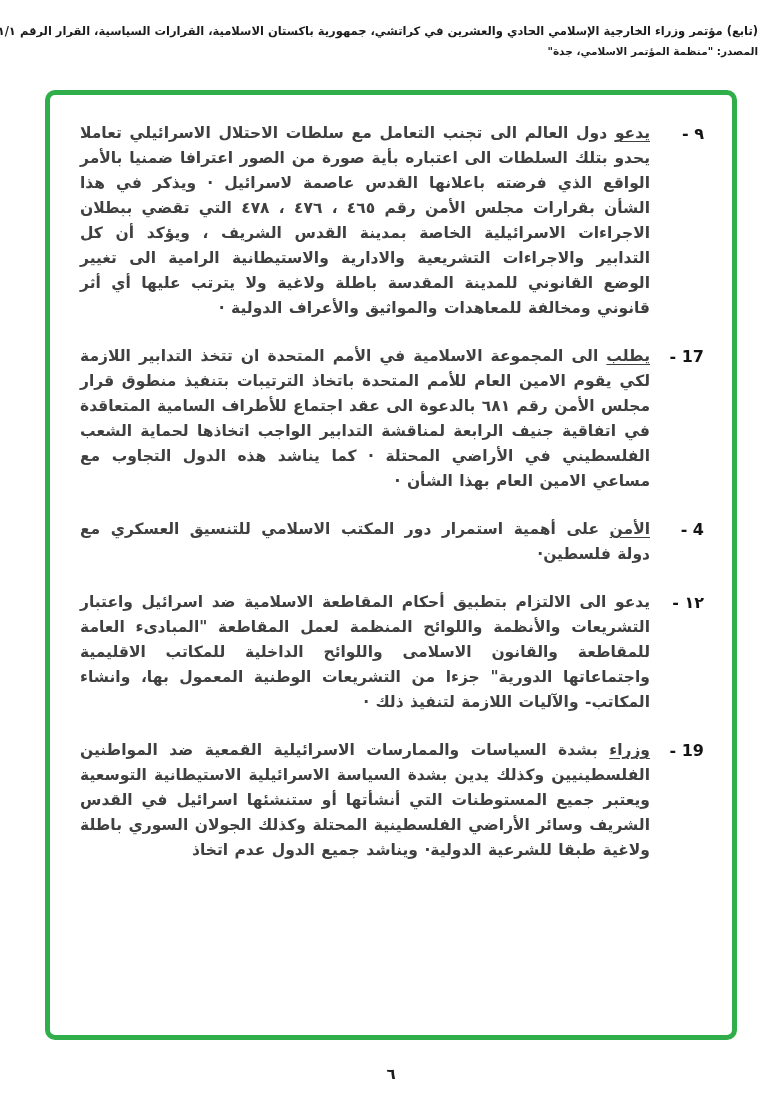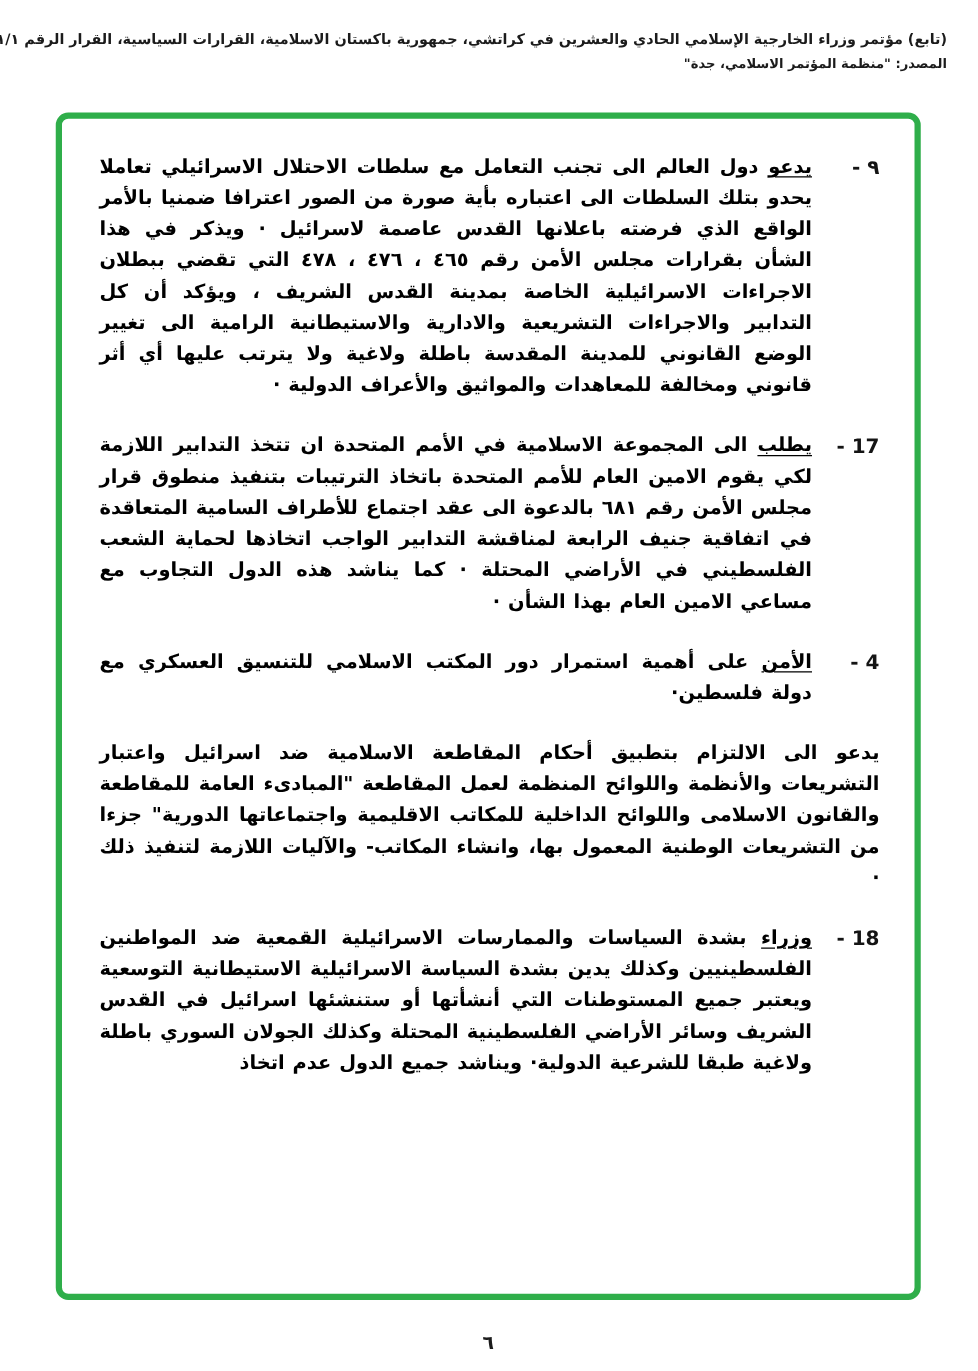--- a/index.html
+++ b/index.html
@@ -61,21 +61,21 @@
     white-space: nowrap;
     line-height: 25px;
     color: #141414;
   }
   .para-text {
     flex: 1;
     font-size: 15.5px;
     font-weight: bold;
     line-height: 25px;
     text-align: justify;
-    color: #000000;
+    color: #404040;
     word-spacing: 1px;
   }
   .para-text u {
     text-underline-offset: 3px;
   }
   .page-number {
     position: absolute;
     bottom: 14px;
     left: 0;
     right: 0;
@@ -103,24 +103,25 @@
         </div>
         <div class="para">
           <span class="para-num">17 -</span>
           <div class="para-text"><u>يطلب</u> الى المجموعة الاسلامية في الأمم المتحدة ان تتخذ التدابير اللازمة لكي يقوم الامين العام للأمم المتحدة باتخاذ الترتيبات بتنفيذ منطوق قرار مجلس الأمن رقم ٦٨١ بالدعوة الى عقد اجتماع للأطراف السامية المتعاقدة في اتفاقية جنيف الرابعة لمناقشة التدابير الواجب اتخاذها لحماية الشعب الفلسطيني في الأراضي المحتلة · كما يناشد هذه الدول التجاوب مع مساعي الامين العام بهذا الشأن ·</div>
         </div>
         <div class="para">
           <span class="para-num">4 -</span>
           <div class="para-text"><u>الأمن</u> على أهمية استمرار دور المكتب الاسلامي للتنسيق العسكري مع دولة فلسطين·</div>
         </div>
         <div class="para">
+          <span class="para-num">١٢ -</span>
           <div class="para-text">يدعو الى الالتزام بتطبيق أحكام المقاطعة الاسلامية ضد اسرائيل واعتبار التشريعات والأنظمة واللوائح المنظمة لعمل المقاطعة "المبادىء العامة للمقاطعة والقانون الاسلامى واللوائح الداخلية للمكاتب الاقليمية واجتماعاتها الدورية" جزءا من التشريعات الوطنية المعمول بها، وانشاء المكاتب- والآليات اللازمة لتنفيذ ذلك ·</div>
         </div>
         <div class="para">
-          <span class="para-num">18 -</span>
+          <span class="para-num">19 -</span>
           <div class="para-text"><u>وزراء</u> بشدة السياسات والممارسات الاسرائيلية القمعية ضد المواطنين الفلسطينيين وكذلك يدين بشدة السياسة الاسرائيلية الاستيطانية التوسعية ويعتبر جميع المستوطنات التي أنشأتها أو ستنشئها اسرائيل في القدس الشريف وسائر الأراضي الفلسطينية المحتلة وكذلك الجولان السوري باطلة ولاغية طبقا للشرعية الدولية· ويناشد جميع الدول عدم اتخاذ</div>
         </div>
       </div>
   </div>
 
   <div class="page-number">٦</div>
 
 </div>
 
 </body></html>

